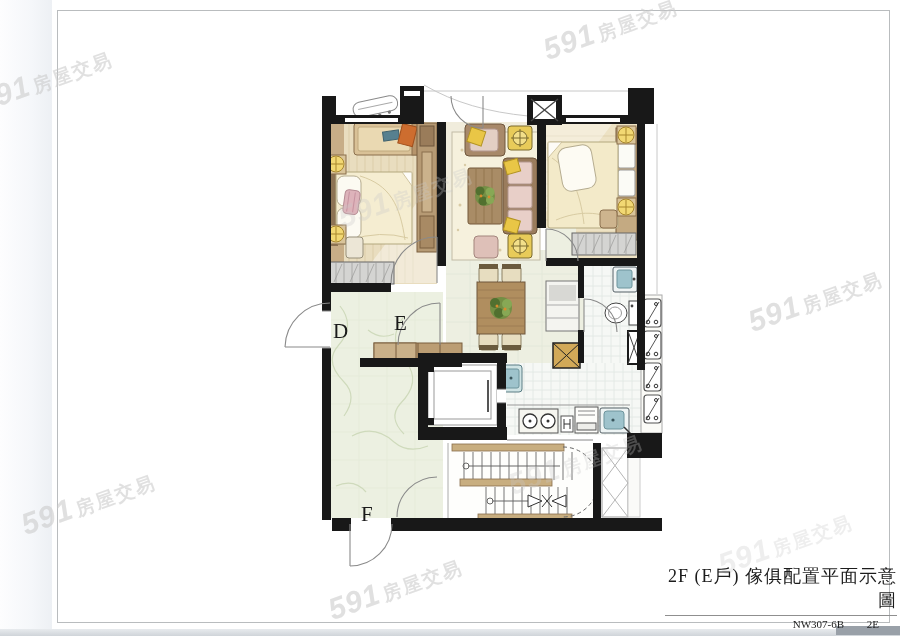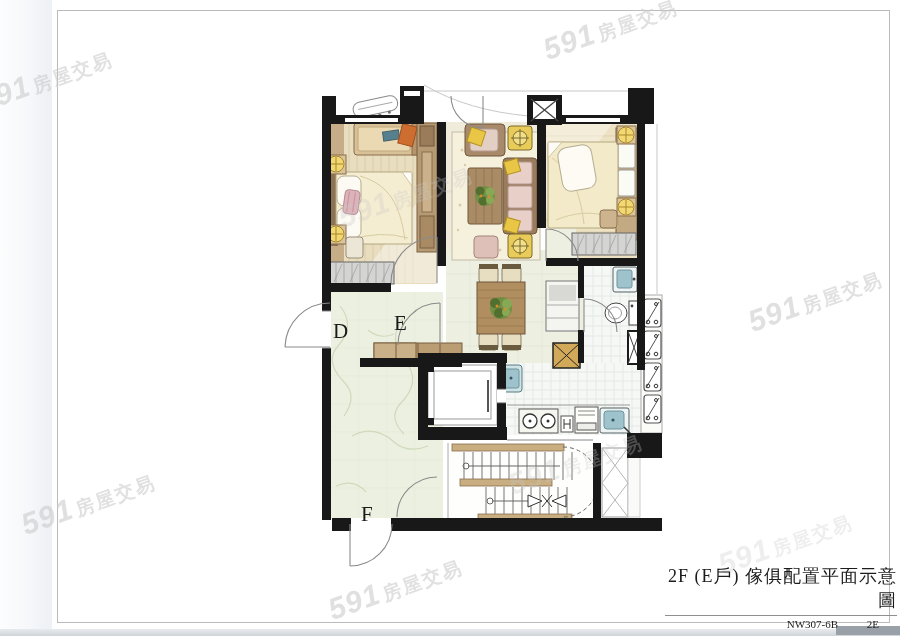--- a/index.html
+++ b/index.html
@@ -18,21 +18,21 @@
       white-space:nowrap;font-weight:bold;pointer-events:none;}
   .wm .n{font-size:30px;font-style:italic;letter-spacing:1px;}
   .wm .c{font-size:19px;margin-left:3px;letter-spacing:2px;}
   .wm.faint{opacity:.30;}
   
   .titleblock{position:absolute;right:3px;bottom:6px;width:232px;z-index:6;text-align:right;
               font-family:"Liberation Serif","DejaVu Serif",serif;color:#1c1c1c;}
   .titleblock .t1{font-size:18px;letter-spacing:1px;padding-bottom:3px;
                   border-bottom:1px solid #8f8f8f;}
   .titleblock .t2{font-size:11px;padding-top:2px;padding-right:18px;color:#222;}
-  .titleblock .t2 .unit{margin-left:26px;}
+  .titleblock .t2 .unit{margin-left:20px;}
 </style>
 </head>
 <body>
 
 <div class="screen">
 
   <div class="left-strip"></div>
   <div class="sheet"></div>
 
   <svg class="plan-svg" width="900" height="636" viewBox="0 0 900 636">

